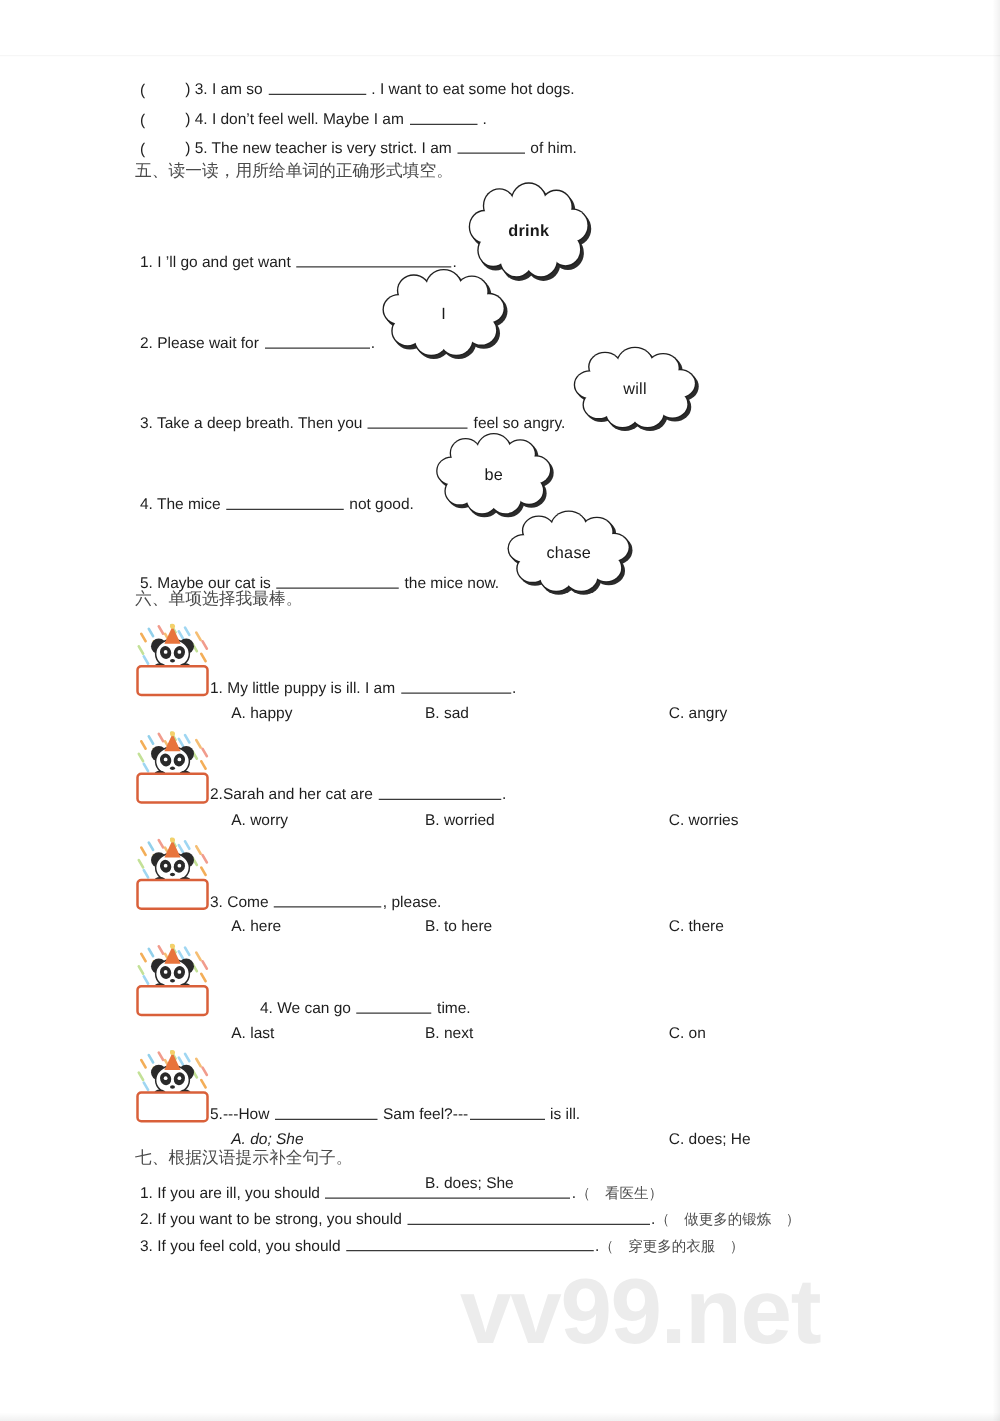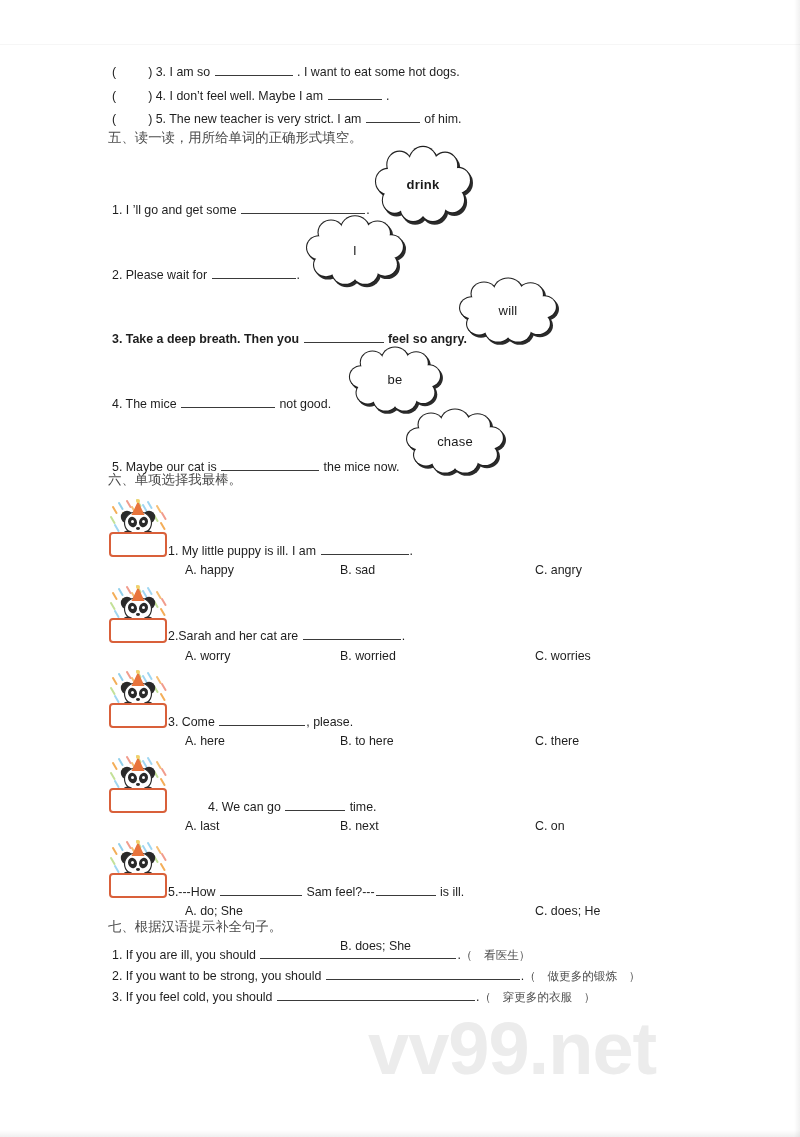--- a/index.html
+++ b/index.html
@@ -309,23 +309,23 @@
             <circle cx="42" cy="96" r="23.8" fill="#ffffff"></circle>
             <circle cx="28" cy="60" r="23.8" fill="#ffffff"></circle>
             <circle cx="52" cy="28" r="24.8" fill="#ffffff"></circle>
             <ellipse cx="100" cy="65" rx="60" ry="40" fill="#ffffff"></ellipse>
           </g>
         </svg>
         <span class="cloud-label">chase</span>
       </div>
     </div>
   <div id="five-items">
-      <div class="abs en" style="left: 112px; top: 202px;"><span>1. </span><span>I ’ll go and get some </span><span class="blank" style="width: 124px;"></span><span>.</span></div>
+      <div class="abs en" style="left: 112px; top: 202px;"><span>1. </span><span>I ’ll go and get want </span><span class="blank" style="width: 124px;"></span><span>.</span></div>
       <div class="abs en" style="left: 112px; top: 267px;"><span>2. </span><span>Please wait for </span><span class="blank" style="width: 84px;"></span><span>.</span></div>
-      <div class="abs en" style="left: 112px; top: 331px; font-weight: bold;"><span>3. </span><span>Take a deep breath. Then you </span><span class="blank" style="width: 80px;"></span><span> feel so angry.</span></div>
+      <div class="abs en" style="left: 112px; top: 331px;"><span>3. </span><span>Take a deep breath. Then you </span><span class="blank" style="width: 80px;"></span><span> feel so angry.</span></div>
       <div class="abs en" style="left: 112px; top: 396px;"><span>4. </span><span>The mice </span><span class="blank" style="width: 94px;"></span><span> not good.</span></div>
       <div class="abs en" style="left: 112px; top: 459px;"><span>5. </span><span>Maybe our cat is </span><span class="blank" style="width: 98px;"></span><span> the mice now.</span></div>
     </div>
 
   <div class="abs cn" style="left:108px; top:473px;">六、单项选择我最棒。</div>
 
   <div id="six-block">
       <div class="panda-badge" style="left: 107px; top: 497px;">
         <svg width="62" height="62" viewBox="0 0 62 62">
           <line x1="6" y1="10" x2="9.5" y2="16" stroke="#f2a03c" stroke-width="2" stroke-linecap="round" opacity="0.85"></line>
@@ -491,21 +491,21 @@
           <circle cx="36.5" cy="24.5" r="1.5" fill="#ffffff"></circle>
           <ellipse cx="31" cy="31.5" rx="2" ry="1.4" fill="#2a2a2a"></ellipse>
           <path d="M31 4 L24.5 18 L37.5 18 Z" fill="#e8743c"></path>
           <circle cx="31" cy="4" r="2" fill="#f4d06a"></circle>
           <ellipse cx="21" cy="37" rx="5" ry="3.4" fill="#2a2a2a"></ellipse>
           <ellipse cx="41" cy="37" rx="5" ry="3.4" fill="#2a2a2a"></ellipse>
           <rect x="3" y="36" width="56" height="23" rx="3" ry="3" fill="#ffffff" stroke="#d9603a" stroke-width="2"></rect>
         </svg>
       </div>
       <div class="abs en" style="left: 168px; top: 884px; text-align: center;"><span>5.</span><span>---How </span><span class="blank" style="width: 82px;"></span><span> Sam feel?---</span><span class="blank" style="width: 60px;"></span><span> is ill.</span></div>
-      <div class="abs en" style="left: 185px; top: 905px;">A. do; She</div>
+      <div class="abs en" style="left: 185px; top: 905px; font-style: italic;">A. do; She</div>
       <div class="abs en" style="left: 340px; top: 905px; margin-top: 35px;">B. does; She</div>
       <div class="abs en" style="left: 535px; top: 905px;">C. does; He</div>
     </div>
 
   <div class="abs cn" style="left:108px; top:921px;font-family:Liberation Mono, monospace;">七、根据汉语提示补全句子。</div>
 
   <div id="seven-block">
       <div class="abs en" style="left: 112px; top: 947px;"><span>1. </span><span>If you are ill, you should </span><span class="blank" style="width: 196px;"></span><span>.</span><span class="cn-small">（　看医生）</span></div>
       <div class="abs en" style="left: 112px; top: 968px;"><span>2. </span><span>If you want to be strong, you should </span><span class="blank" style="width: 194px;"></span><span>.</span><span class="cn-small">（　做更多的锻炼　）</span></div>
       <div class="abs en" style="left: 112px; top: 989px;"><span>3. </span><span>If you feel cold, you should </span><span class="blank" style="width: 198px;"></span><span>.</span><span class="cn-small">（　穿更多的衣服　）</span></div>

